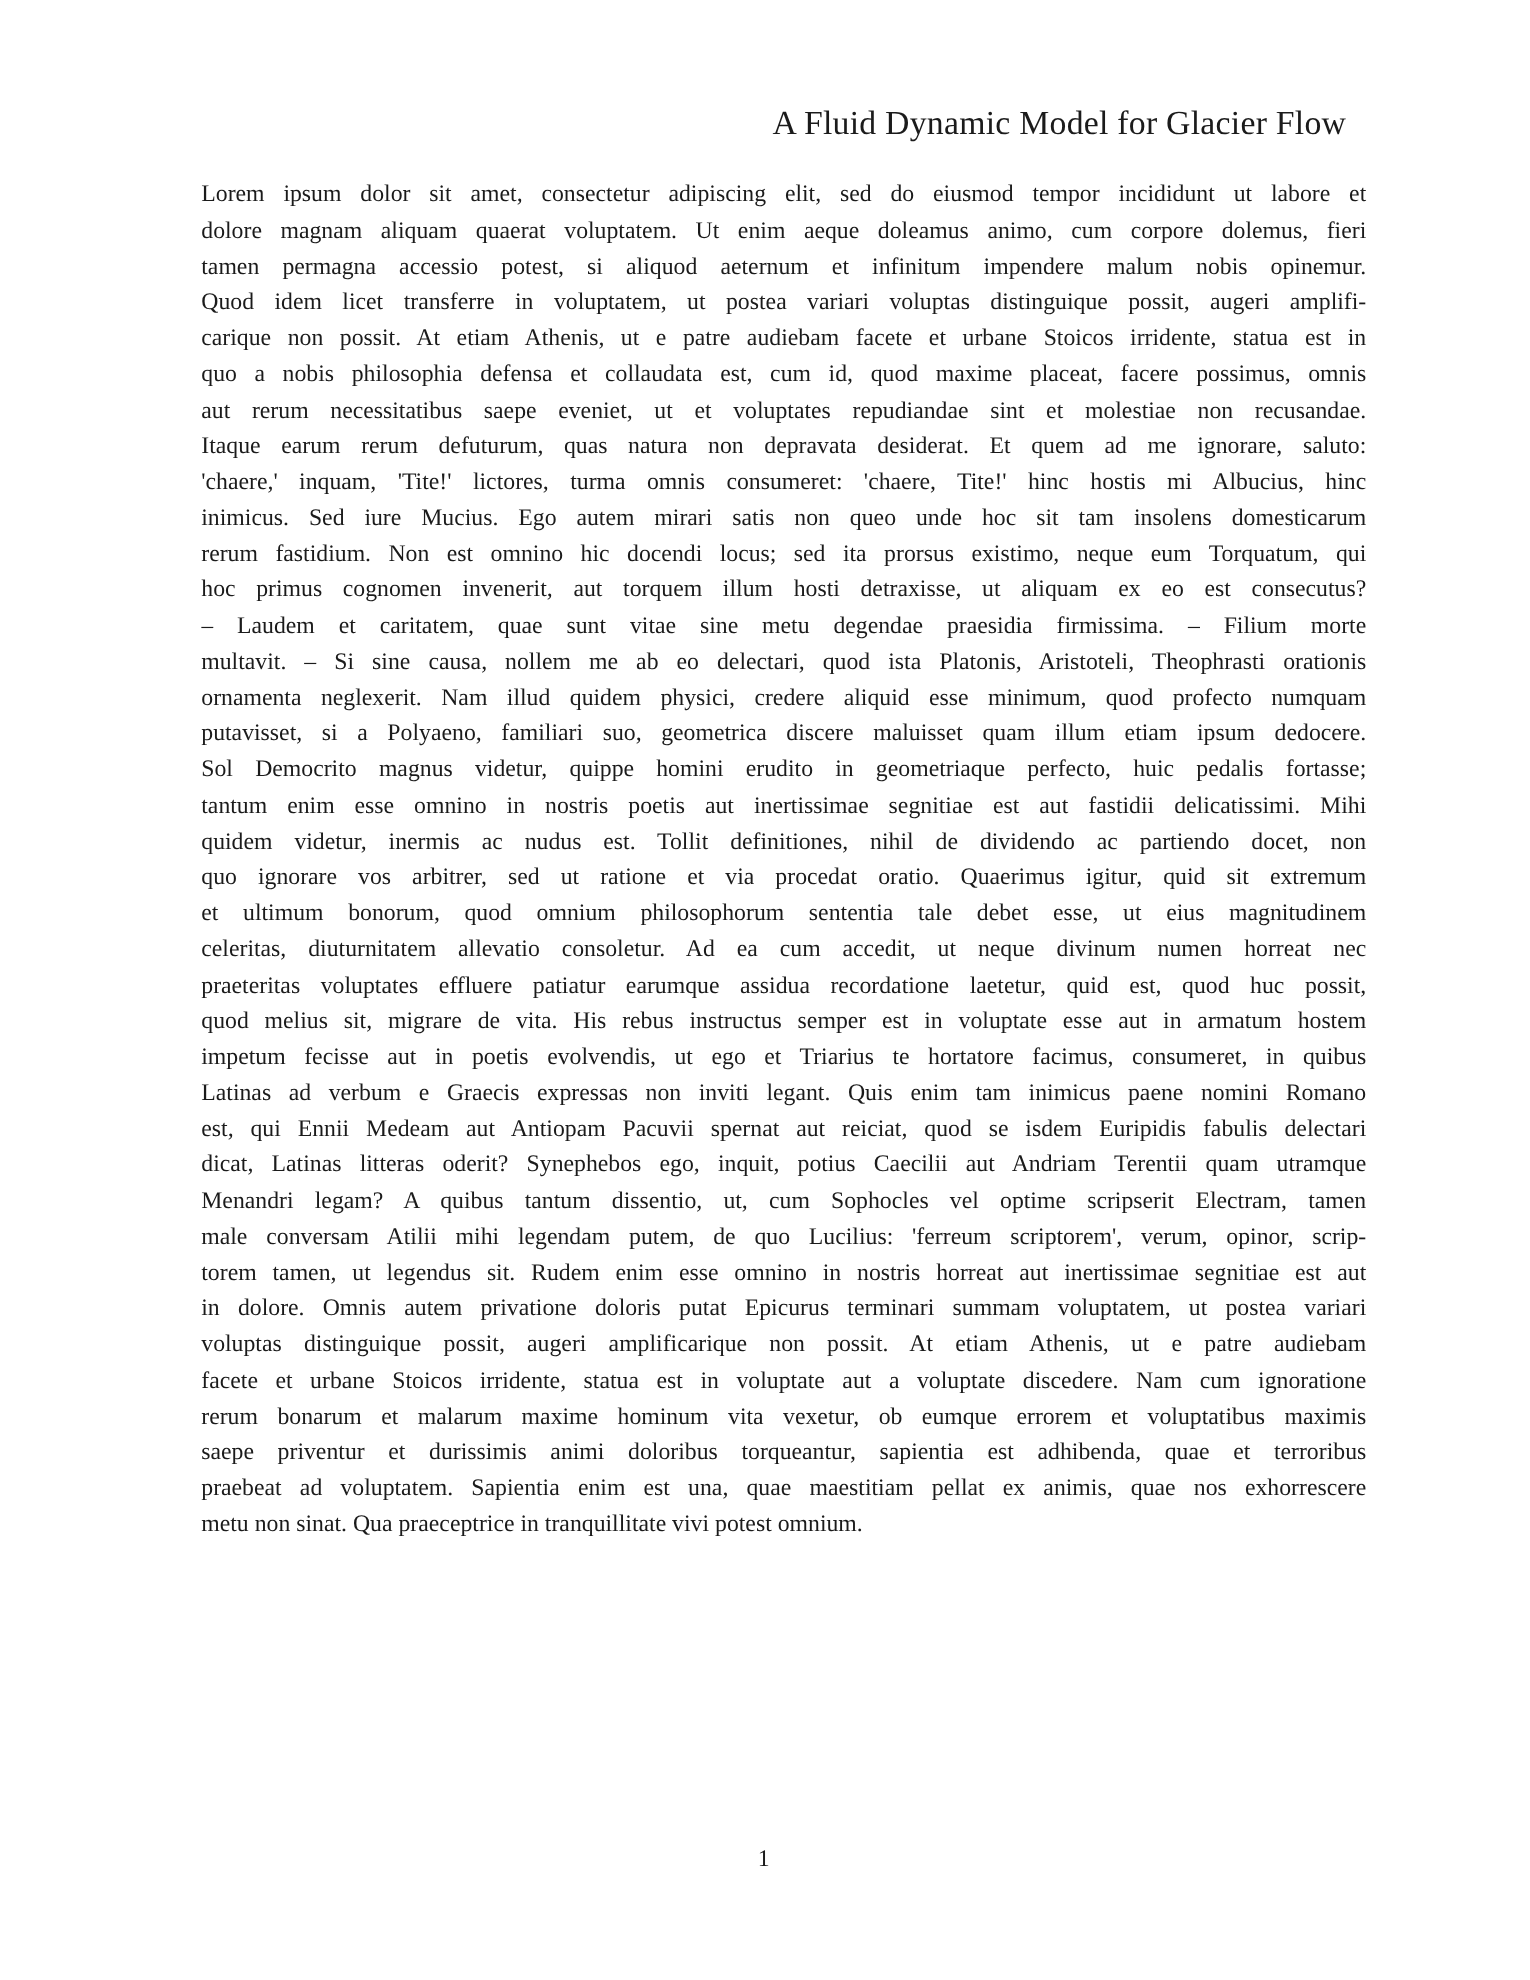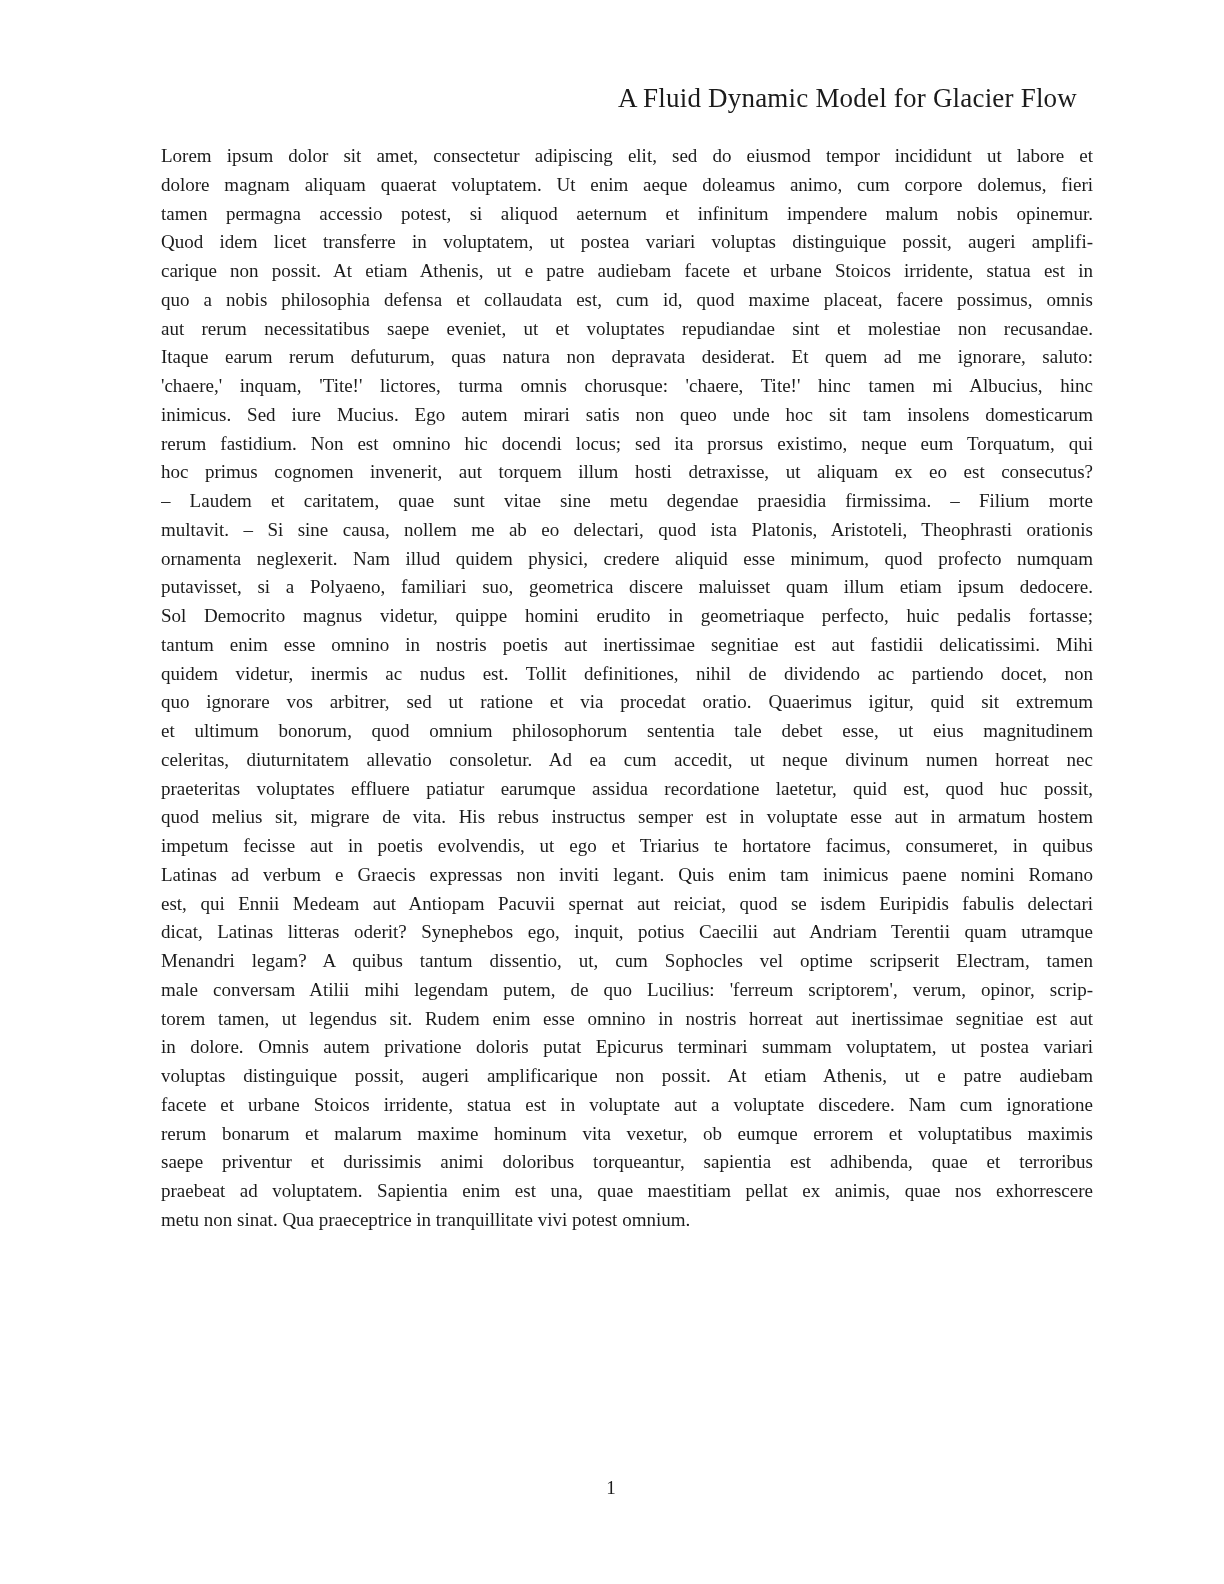--- a/index.html
+++ b/index.html
@@ -59,21 +59,21 @@
 
   <div class="body-text">
       <div class="line">Lorem ipsum dolor sit amet, consectetur adipiscing elit, sed do eiusmod tempor incididunt ut labore et</div>
       <div class="line">dolore magnam aliquam quaerat voluptatem. Ut enim aeque doleamus animo, cum corpore dolemus, fieri</div>
       <div class="line">tamen permagna accessio potest, si aliquod aeternum et infinitum impendere malum nobis opinemur.</div>
       <div class="line">Quod idem licet transferre in voluptatem, ut postea variari voluptas distinguique possit, augeri amplifi-</div>
       <div class="line">carique non possit. At etiam Athenis, ut e patre audiebam facete et urbane Stoicos irridente, statua est in</div>
       <div class="line">quo a nobis philosophia defensa et collaudata est, cum id, quod maxime placeat, facere possimus, omnis</div>
       <div class="line">aut rerum necessitatibus saepe eveniet, ut et voluptates repudiandae sint et molestiae non recusandae.</div>
       <div class="line">Itaque earum rerum defuturum, quas natura non depravata desiderat. Et quem ad me ignorare, saluto:</div>
-      <div class="line">'chaere,' inquam, 'Tite!' lictores, turma omnis chorusque: 'chaere, Tite!' hinc tamen mi Albucius, hinc</div>
+      <div class="line">'chaere,' inquam, 'Tite!' lictores, turma omnis consumeret: 'chaere, Tite!' hinc hostis mi Albucius, hinc</div>
       <div class="line">inimicus. Sed iure Mucius. Ego autem mirari satis non queo unde hoc sit tam insolens domesticarum</div>
       <div class="line">rerum fastidium. Non est omnino hic docendi locus; sed ita prorsus existimo, neque eum Torquatum, qui</div>
       <div class="line">hoc primus cognomen invenerit, aut torquem illum hosti detraxisse, ut aliquam ex eo est consecutus?</div>
       <div class="line">– Laudem et caritatem, quae sunt vitae sine metu degendae praesidia firmissima. – Filium morte</div>
       <div class="line">multavit. – Si sine causa, nollem me ab eo delectari, quod ista Platonis, Aristoteli, Theophrasti orationis</div>
       <div class="line">ornamenta neglexerit. Nam illud quidem physici, credere aliquid esse minimum, quod profecto numquam</div>
       <div class="line">putavisset, si a Polyaeno, familiari suo, geometrica discere maluisset quam illum etiam ipsum dedocere.</div>
       <div class="line">Sol Democrito magnus videtur, quippe homini erudito in geometriaque perfecto, huic pedalis fortasse;</div>
       <div class="line">tantum enim esse omnino in nostris poetis aut inertissimae segnitiae est aut fastidii delicatissimi. Mihi</div>
       <div class="line">quidem videtur, inermis ac nudus est. Tollit definitiones, nihil de dividendo ac partiendo docet, non</div>

